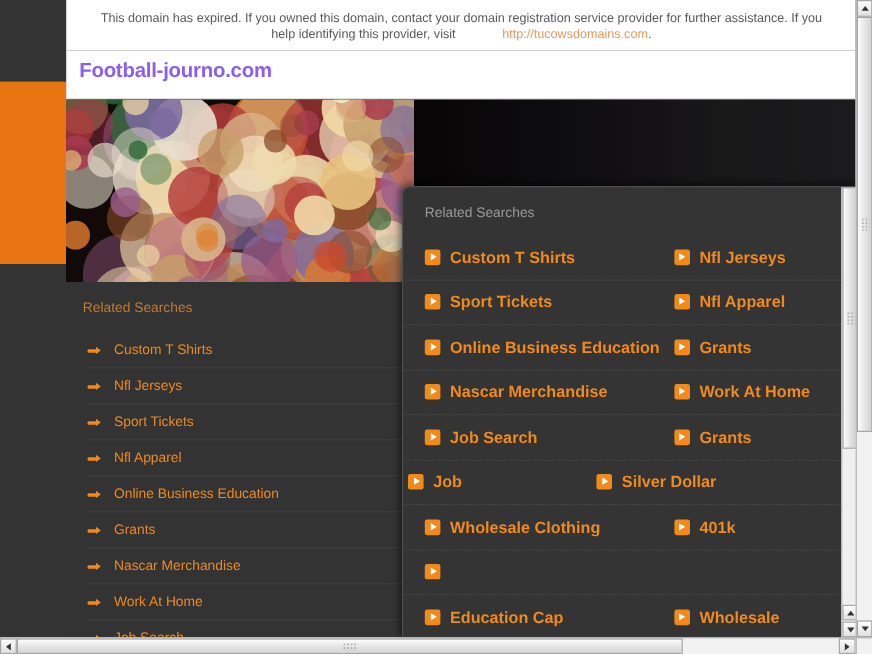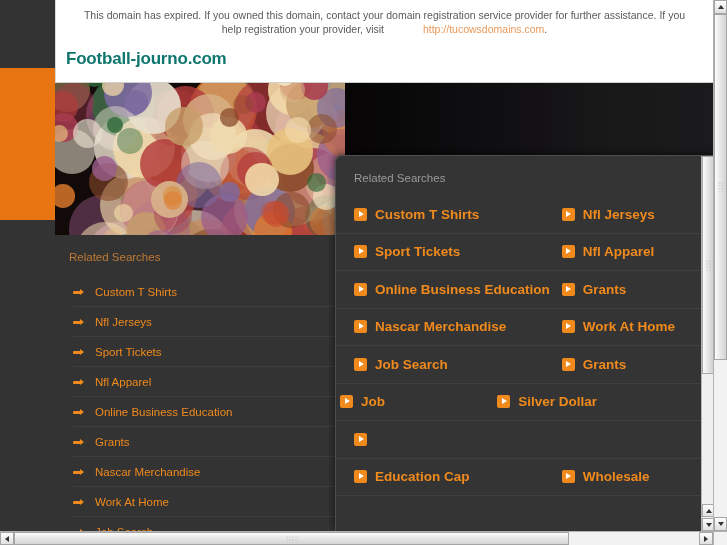--- a/index.html
+++ b/index.html
@@ -68,21 +68,21 @@
   #title-band {
     background: #ffffff;
     border-left: 1px solid #d8d8d8;
     border-bottom: 1px solid #cfcfcf;
     padding: 4px 0 10px 10px;
     height: 26px;
   }
   #domain-title {
     font-size: 17px;
     font-weight: bold;
-    color: #0f766e;
+    color: #8b5cf6;
     letter-spacing: -0.2px;
     line-height: 26px;
   }
 
   
   #hero {
     position: relative;
     height: 152px;
     background: #0a0708;
     overflow: hidden;
@@ -402,21 +402,21 @@
 <div id="viewport">
 
   <div id="left-gutter"></div>
   <div id="left-orange"></div>
 
   <div id="page">
 
     <div id="notice">
       <span>This domain has expired. If you owned this domain, contact your domain registration service provider for further assistance. If you</span>
       <br>
-      <span>help registration your provider, visit </span><a href="#">http://tucowsdomains.com</a><span>.</span>
+      <span>help identifying this provider, visit </span><a href="#">http://tucowsdomains.com</a><span>.</span>
     </div>
 
     <div id="title-band">
       <div id="domain-title">Football-journo.com</div>
     </div>
 
     <div id="hero">
       <div id="hero-photo">
           <div class="bokeh" style="left: 126.957px; top: 74.6767px; width: 75.6411px; height: 75.6411px; background: rgb(155, 93, 140); opacity: 0.355187;"></div>
           <div class="bokeh" style="left: 265.506px; top: 102.834px; width: 75.3694px; height: 75.3694px; background: rgb(245, 230, 196); opacity: 0.386502;"></div>
@@ -655,20 +655,30 @@
               <span class="ov-label">Job</span>
             </div>
             <div class="ov-cell col-a">
               <span class="arrow-icon"></span>
               <span class="ov-label">Silver Dollar</span>
             </div>
           </div>
           <div class="ov-row">
             <div class="ov-cell col-a">
               <span class="arrow-icon"></span>
+              <span class="ov-label">Wholesale Clothing</span>
+            </div>
+            <div class="ov-cell col-b">
+              <span class="arrow-icon"></span>
+              <span class="ov-label">401k</span>
+            </div>
+          </div>
+          <div class="ov-row">
+            <div class="ov-cell col-a">
+              <span class="arrow-icon"></span>
             </div>
           </div>
           <div class="ov-row">
             <div class="ov-cell col-a">
               <span class="arrow-icon"></span>
               <span class="ov-label">Education Cap</span>
             </div>
             <div class="ov-cell col-b">
               <span class="arrow-icon"></span>
               <span class="ov-label">Wholesale</span>

